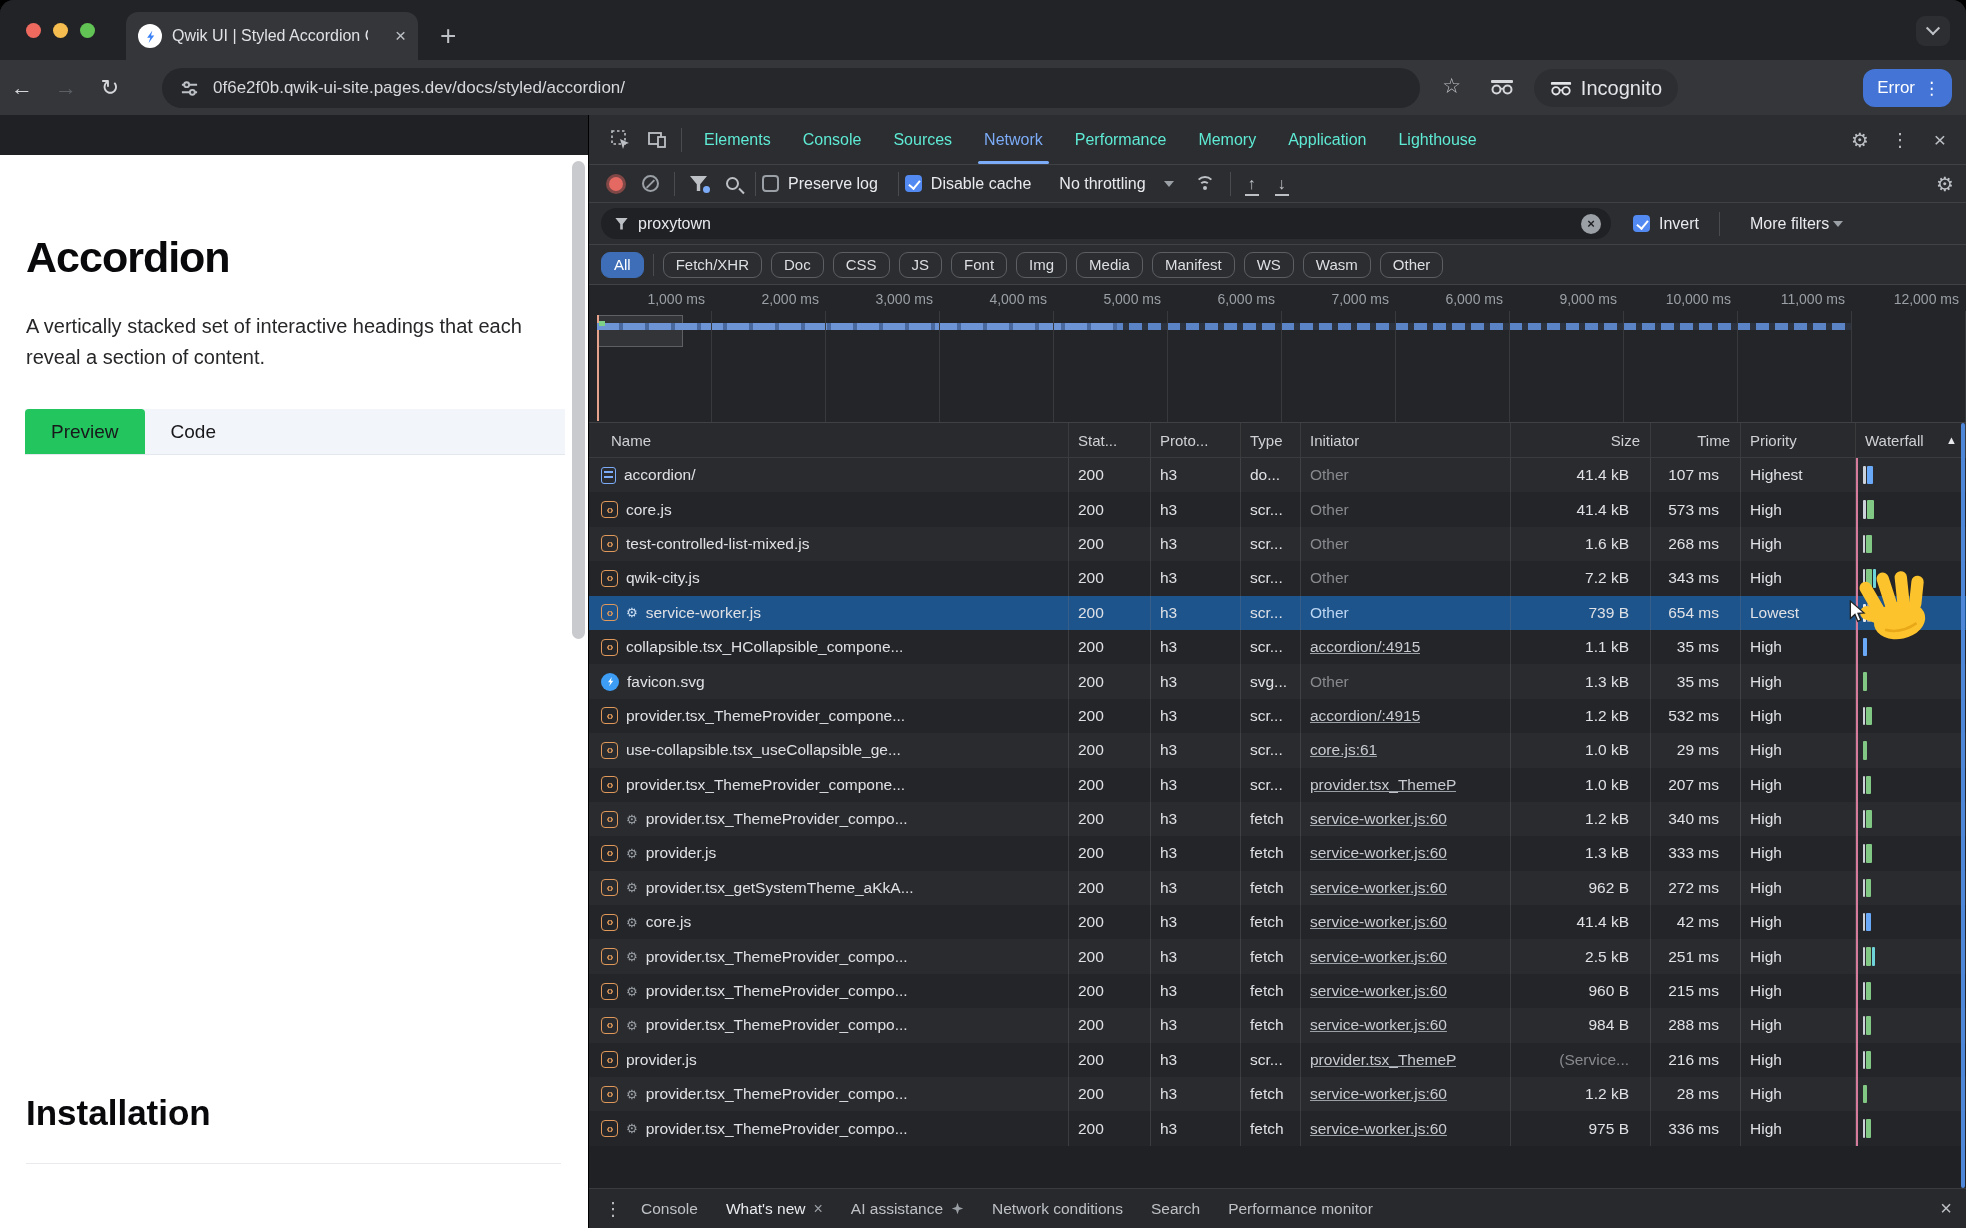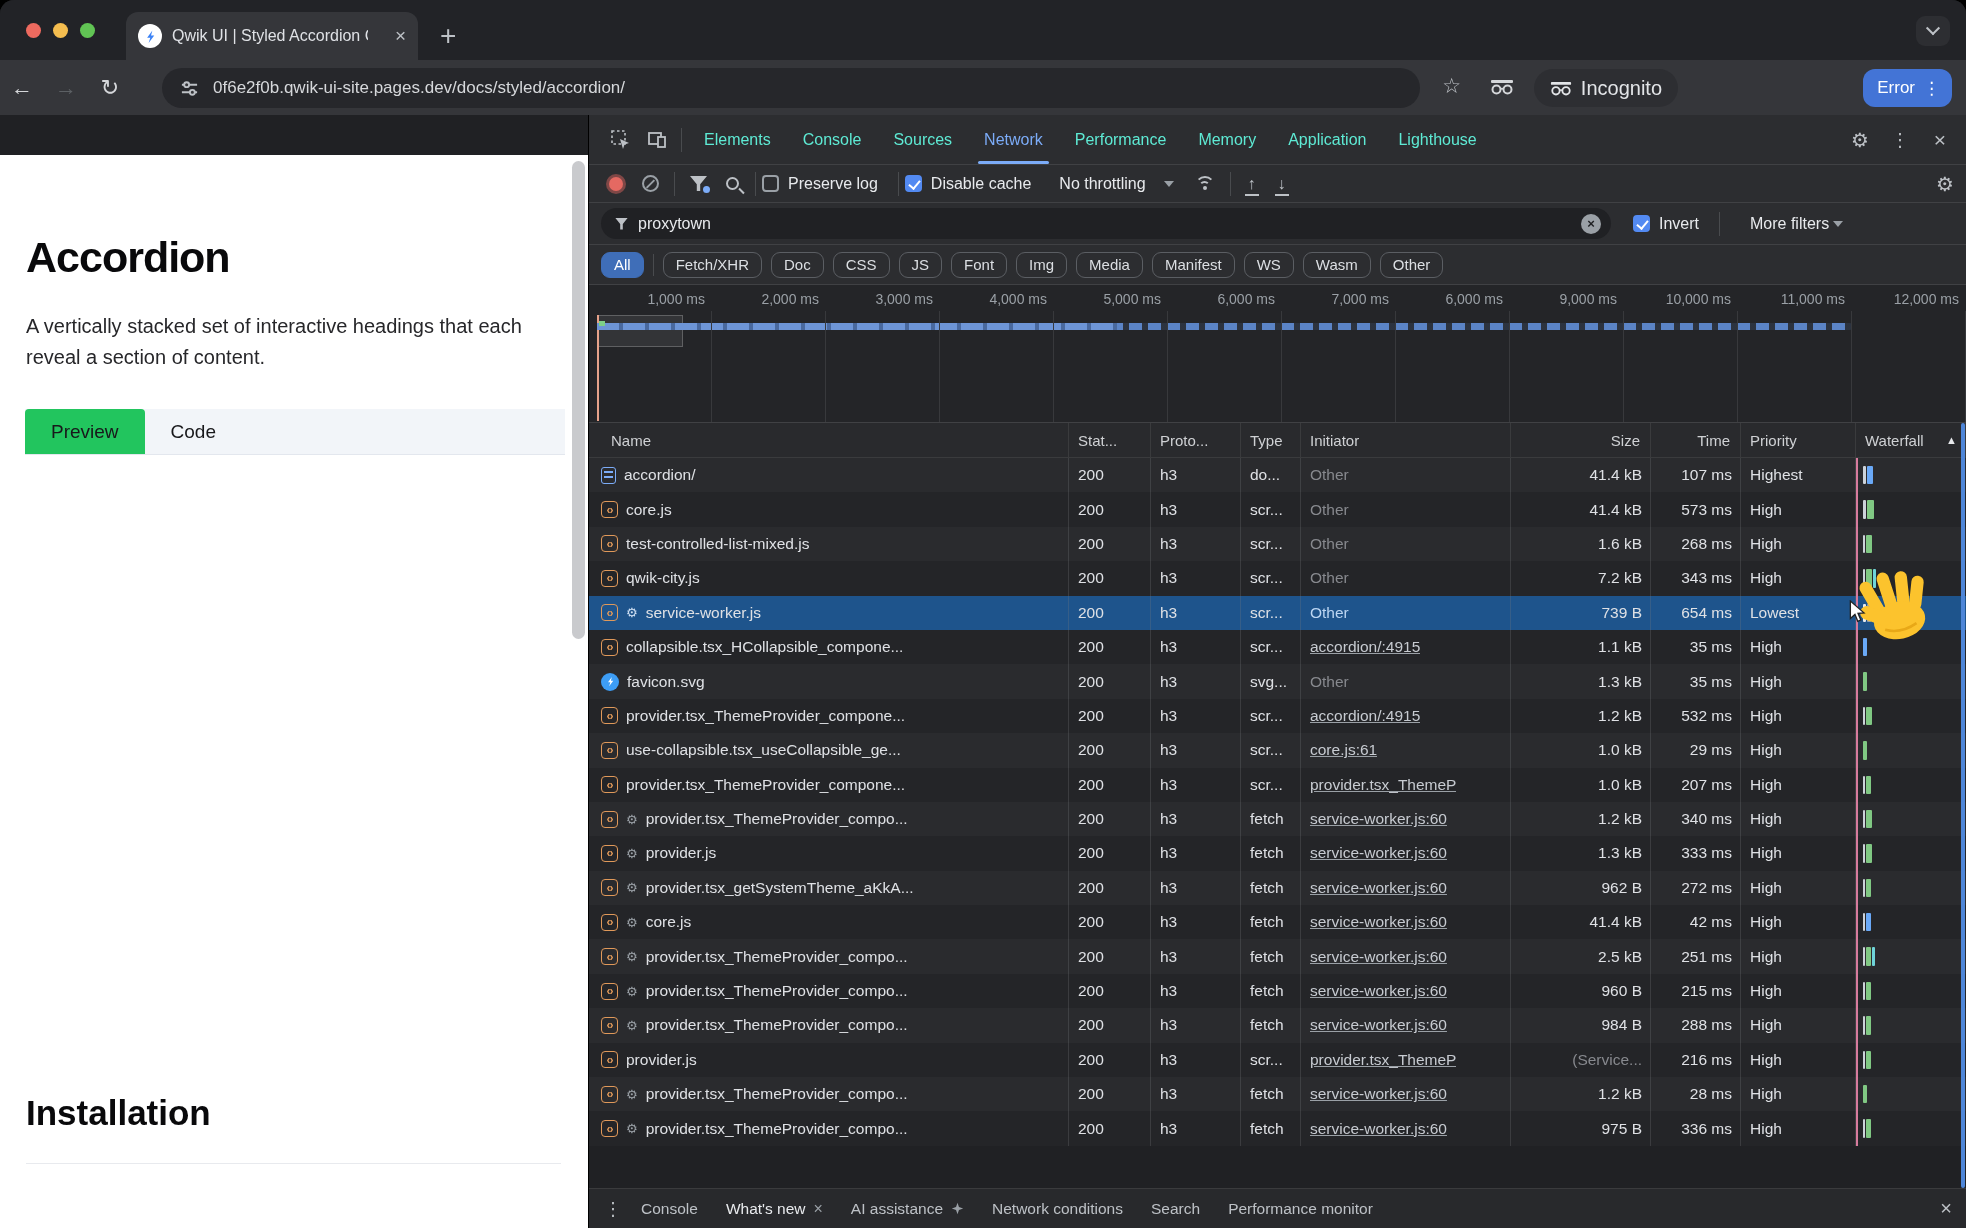--- a/index.html
+++ b/index.html
@@ -111,21 +111,21 @@
   .thead > div { height:100%; display:flex; align-items:center; padding-left:9px; border-right:1px solid #3a3b3d; overflow:hidden; white-space:nowrap; position:relative; }
   .thead > div.num { justify-content:flex-end; padding-right:10px; }
   .thead > div:first-child { padding-left:22px; }
   .thead .sort { position:absolute; right:8px; font-size:11px; color:#e8eaed; }
   .tbody { flex:1; position:relative; }
   .trow { height:34.4px; font-size:15.5px; color:#dfe1e5; }
   .trow:nth-child(odd) { background:#2a2b2e; }
   .trow:nth-child(even) { background:#242528; }
   .trow.selected { background:#1e548c; }
   .trow > div { height:100%; display:flex; align-items:center; padding-left:9px; border-right:1px solid rgba(120,122,125,.28); overflow:hidden; white-space:nowrap; }
-  .trow > div.num { justify-content:flex-end; padding-right:8px; }
+  .trow > div.num { justify-content:flex-end; padding-right:21px; }
   .cell-name { gap:8px; padding-left:12px !important; }
   .cell-name .nm { overflow:hidden; text-overflow:ellipsis; }
   .rgear { font-family:"DejaVu Sans",sans-serif; font-size:13px; color:#9aa0a6; flex:none; }
   .trow.selected .rgear { color:#cfe0f4; }
   .ic-js { width:17px; height:17px; border:1.5px solid #e0995a; border-radius:4px; color:#e0995a; font-size:12px; font-weight:700; display:flex; align-items:center; justify-content:center; flex:none; letter-spacing:-1px; }
   .ic-doc { width:15px; height:17px; border:1.5px solid #7cacf8; border-radius:3px; flex:none; background:repeating-linear-gradient(180deg,transparent 0 3px,#7cacf8 3px 5px); background-clip:content-box; padding:2px; }
   .ic-qwik { width:18px; height:18px; border-radius:50%; background:#3d9df5; display:flex; align-items:center; justify-content:center; flex:none; }
   .init-gray { color:#87898e; }
   .trow.selected .init-gray { color:#bcd6f3; }
   .init-link { color:#c7cbd1; text-decoration:underline; text-decoration-color:#9aa0a6; overflow:hidden; }

